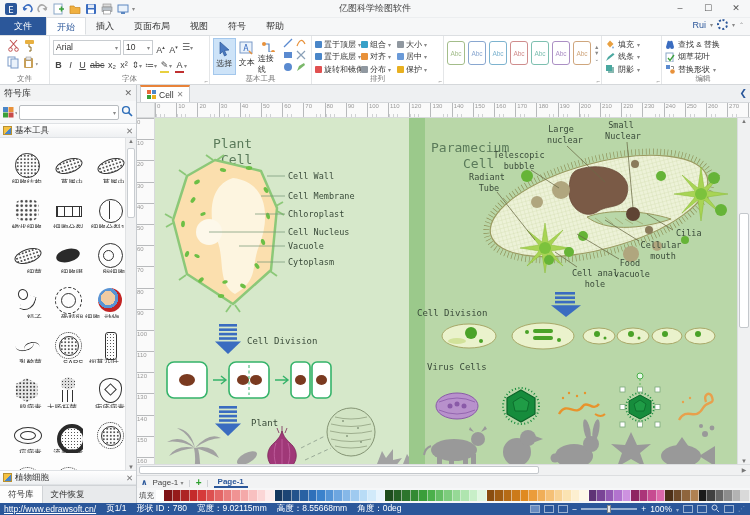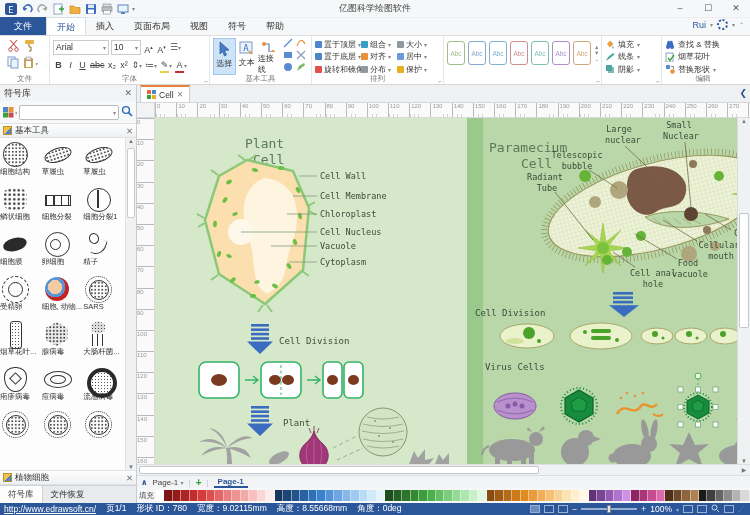--- a/index.html
+++ b/index.html
@@ -28,21 +28,21 @@
   .ribbon{height:49px;background:#fff;border-bottom:1px solid #d5d8db;display:flex;}
   .rgroup{position:relative;border-right:1px solid #e4e6e8;padding:2px 3px 9px 3px;height:100%;}
   .rgroup .glabel{position:absolute;bottom:0;left:0;right:0;text-align:center;font-size:7.5px;color:#777;}
   .rgroup .launcher{position:absolute;bottom:0;right:1px;font-size:6px;color:#999;}
   .g-file{width:50px;}
   .g-file .grid2{display:grid;grid-template-columns:16px 20px;grid-template-rows:17px 17px;justify-content:center;align-items:center;}
   .g-font{width:160px;}
   .fontrow1{display:flex;align-items:center;gap:2px;height:18px;}
   .combo{border:1px solid #c8ccd0;background:#fff;height:15px;display:flex;align-items:center;padding:0 2px;font-size:8.5px;color:#333;}
   .combo .caret{margin-left:auto;}
-  .fname{width:56px;}
+  .fname{width:68px;}
   .fsize{width:30px;}
   .fbtn{min-width:11px;padding:0 1px;height:14px;line-height:14px;text-align:center;font-size:9px;color:#444;}
   .fontrow2{display:flex;align-items:center;gap:1px;height:17px;}
   .b{font-weight:bold;} .i{font-style:italic;} .u{text-decoration:underline;} .strike{text-decoration:line-through;}
   .colorbar{display:inline-block;width:9px;height:2.5px;margin-top:-1px;}
   .g-basic{width:102px;display:flex;}
   .bigbtn{width:28px;display:flex;flex-direction:column;align-items:center;padding-top:2px;}
   .bigbtn .blabel{font-size:8px;color:#333;margin-top:1px;}
   .bigbtn.sel{background:#cde3f8;border:1px solid #a3c7ec;}
   .minigrid{display:grid;grid-template-columns:13px 13px;grid-template-rows:12px 12px 12px;align-items:center;justify-items:center;margin-left:2px;}
@@ -68,21 +68,21 @@
   .phead{height:16px;display:flex;align-items:center;padding:0 4px;font-size:9px;color:#333;background:#f2f3f4;}
   .phead .x{margin-left:auto;color:#666;font-size:9px;}
   .searchrow{height:22px;display:flex;align-items:center;gap:2px;padding:0 3px;}
   .libicon{width:14px;height:13px;display:flex;align-items:center;}
   .searchbox{flex:1;height:15px;border:1px solid #b8bcc0;background:#fff;border-radius:2px;display:flex;align-items:center;padding:0 2px;}
   .sechead{height:15px;background:linear-gradient(#fefefe,#eef0f2);border-top:1px solid #dfe2e5;border-bottom:1px solid #dfe2e5;display:flex;align-items:center;gap:3px;padding:0 3px;font-size:8.5px;color:#333;}
   .sechead .x{margin-left:auto;color:#777;}
   .secicon{width:9px;height:9px;background:linear-gradient(135deg,#f5c242 50%,#4a86c8 50%);border:1px solid #b89030;}
   .symwrap{flex:1;position:relative;overflow:hidden;background:#fdfdfd;}
   .symgrid{display:grid;grid-template-columns:repeat(3,1fr);margin-right:11px;}
-  .symitem{height:45px;display:flex;flex-direction:column;align-items:flex-start;padding-top:3px;overflow:hidden;}
+  .symitem{height:45px;display:flex;flex-direction:column;align-items:flex-end;padding-top:14px;overflow:hidden;}
   .symlabel{font-size:7.5px;color:#333;white-space:nowrap;overflow:hidden;max-width:40px;}
   .gridsb{position:absolute;top:0;right:0;width:11px;bottom:0;background:#f0f1f2;border-left:1px solid #e0e2e4;font-size:6px;color:#777;text-align:center;}
   .gridsb .sbthumb{position:absolute;top:10px;left:1px;right:1px;height:70px;background:#fff;border:1px solid #c8ccd0;border-radius:2px;}
   .gridsb .up{position:absolute;top:0;left:0;right:0;}
   .gridsb .dn{position:absolute;bottom:0;left:0;right:0;}
   .ptabs{height:18px;display:flex;background:#e8eaec;border-top:1px solid #d0d3d6;}
   .ptab{padding:0 8px;line-height:17px;font-size:8.5px;color:#333;}
   .ptab.active{background:#fdfdfd;border-right:1px solid #d0d3d6;}
 
   
@@ -126,21 +126,21 @@
   .collapse-r{position:absolute;right:3px;top:3px;color:#2b579a;font-size:9px;font-weight:bold;}
   .rulerrow{height:15px;display:flex;background:#fafafa;border-bottom:1px solid #d8dadc;}
   .rcorner{width:18px;border-right:1px solid #d8dadc;background:#f2f3f4;}
   .hruler{flex:1;display:flex;overflow:hidden;position:relative;}
   .hruler .tick{width:21.2px;flex:none;border-left:1px solid #b8babc;font-size:6px;color:#999;padding-left:1px;background-image:repeating-linear-gradient(90deg,#d0d2d4 0 0.5px,transparent 0.5px 4.2px);background-size:100% 3px;background-position:bottom;background-repeat:no-repeat;}
   .canvasbody{flex:1;display:flex;min-height:0;position:relative;}
   .vruler{width:18px;background:#fafafa;border-right:1px solid #d8dadc;overflow:hidden;}
   .vruler .tick{height:21.2px;border-top:1px solid #b8babc;font-size:6px;color:#999;}
   .pages{flex:1;display:flex;min-width:0;background:#e4e4e4;overflow:hidden;}
   .page{position:relative;overflow:hidden;flex:none;}
-  .page1{width:312px;background:#d6e8ca;padding-left:32px;}
+  .page1{width:254px;background:#d6e8ca;}
   .page2{flex:1;background:#b9d7a8;}
   .vscroll{width:13px;background:#f0f1f2;border-left:1px solid #dcdee0;position:relative;font-size:6px;color:#777;text-align:center;}
   .vscroll .vthumb{position:absolute;left:1px;right:1px;top:95px;height:115px;background:#fff;border:1px solid #c4c8cc;border-radius:2px;}
   .hscrollrow{height:11px;display:flex;background:#f0f1f2;border-top:1px solid #dcdee0;align-items:stretch;font-size:6px;color:#777;}
   .hthumb{width:400px;margin:1px 0 1px 2px;background:#fff;border:1px solid #c4c8cc;border-radius:2px;}
   .hsp{flex:1;} .harr{width:12px;text-align:center;line-height:10px;}
   .pagebar{height:13px;background:#f2f3f4;border-top:1px solid #dcdee0;display:flex;align-items:center;gap:5px;padding:0 4px;font-size:8px;color:#444;}
   .pagebar .chev{color:#2b579a;font-weight:bold;}
   .pagebar .plus{color:#2ca02c;font-weight:bold;font-size:10px;}
   .pagebar .activepage{color:#2b579a;font-weight:bold;border-bottom:2px solid #2b579a;padding:0 4px;}
@@ -559,38 +559,46 @@
           </div>
             <div class="symitem">
             <div class="sym sym-chain"></div>
             <div class="symlabel">细胞分裂</div>
           </div>
             <div class="symitem">
             <div class="sym sym-split"></div>
             <div class="symlabel">细胞分裂1</div>
           </div>
             <div class="symitem">
+            <div class="sym sym-ovalslant"></div>
+            <div class="symlabel">细菌</div>
+          </div>
+            <div class="symitem">
             <div class="sym sym-darkblob"></div>
             <div class="symlabel">细胞膜</div>
           </div>
             <div class="symitem">
             <div class="sym sym-egg"></div>
             <div class="symlabel">卵细胞</div>
           </div>
             <div class="symitem">
             <div class="sym sym-sperm"></div>
             <div class="symlabel">精子</div>
           </div>
             <div class="symitem">
             <div class="sym sym-rays"></div>
             <div class="symlabel">受精卵</div>
           </div>
             <div class="symitem">
             <div class="sym sym-colored"></div>
             <div class="symlabel">细胞, 动物...</div>
+          </div>
+            <div class="symitem">
+            <div class="sym sym-squiggle"></div>
+            <div class="symlabel">乳酸菌</div>
           </div>
             <div class="symitem">
             <div class="sym sym-spiky"></div>
             <div class="symlabel">SARS</div>
           </div>
             <div class="symitem">
             <div class="sym sym-rod"></div>
             <div class="symlabel">烟草花叶...</div>
           </div>
             <div class="symitem">

